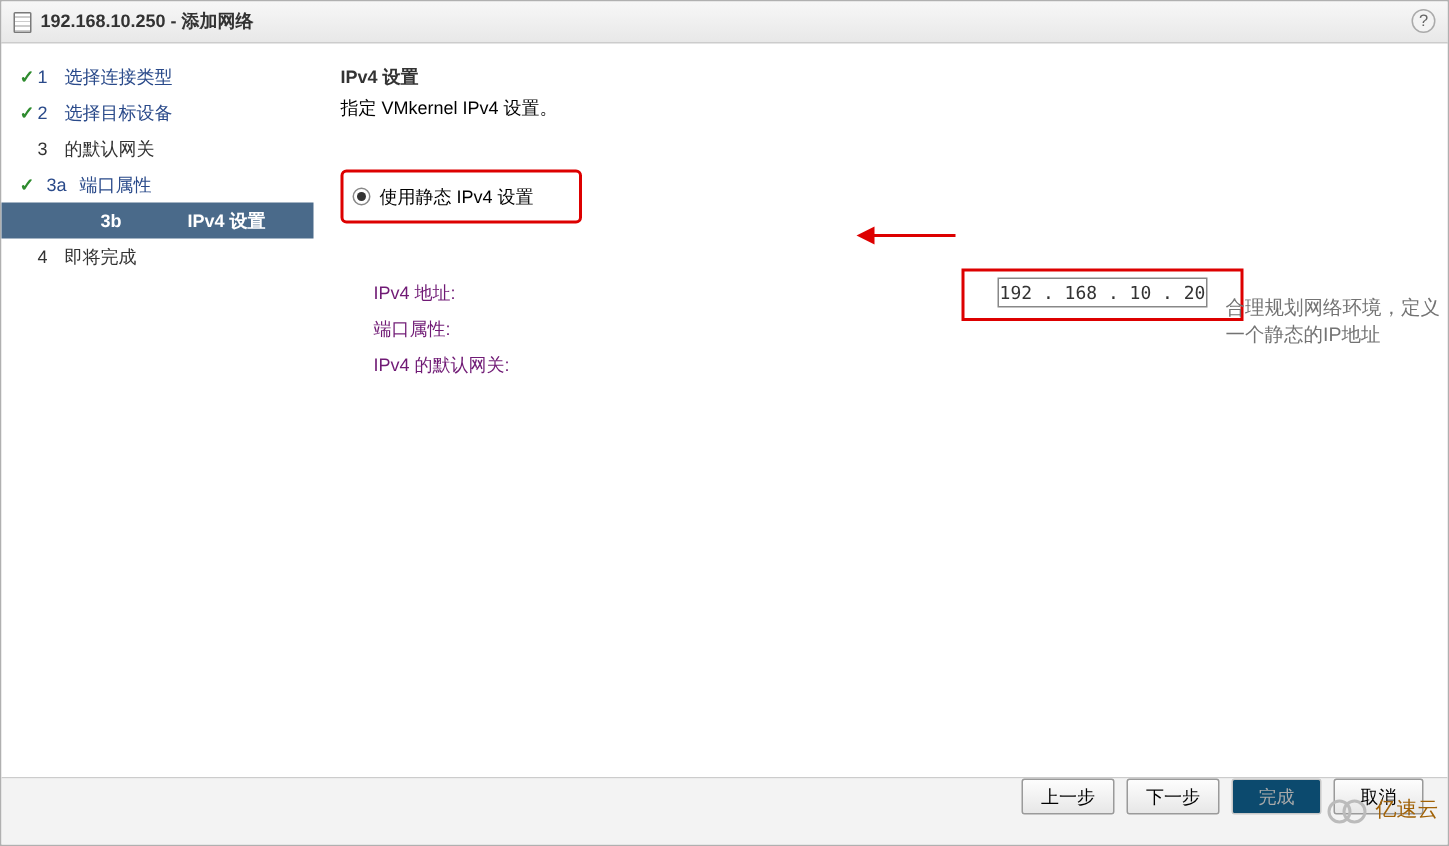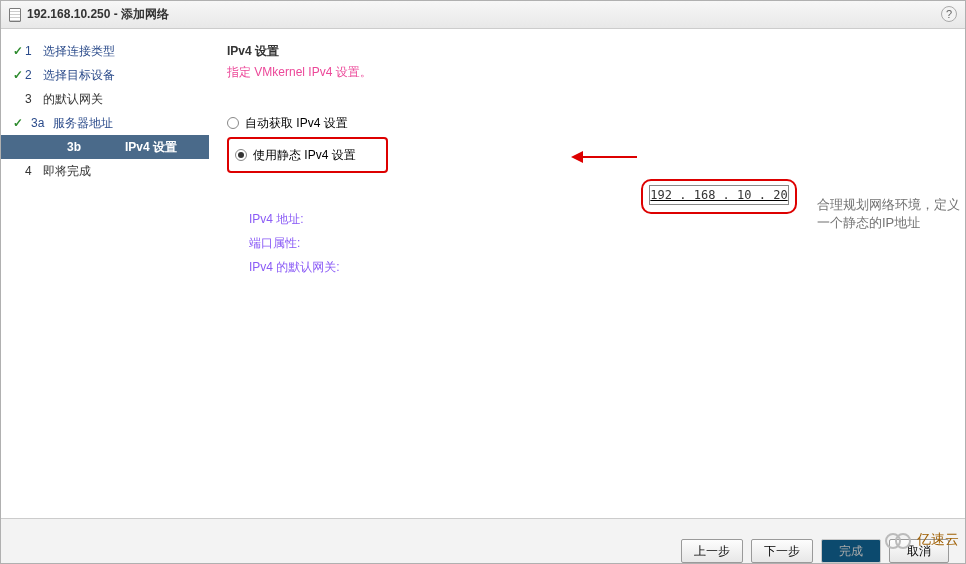--- a/index.html
+++ b/index.html
@@ -66,44 +66,43 @@
     }
     .step.active .num, .step.active .label { color: #fff; font-weight: bold; }
     .step .label { }
     .step.completed .num, .step.completed .label { color: #2a4a8a; }
     .content {
       flex: 1;
       padding: 14px 18px;
       position: relative;
     }
     .section-title { font-weight: bold; color:#333; margin-bottom: 4px; }
-    .section-desc { color:#ec4899; margin-bottom: 18px; }
+    .section-desc { color:#000000; margin-bottom: 18px; }
     .radio-row {
       display: flex; align-items: center; height: 20px; margin-bottom: 4px;
     }
     .radio {
       width: 12px; height: 12px; border: 1px solid #888; border-radius: 50%;
       margin-right: 6px; display:inline-flex; align-items:center; justify-content:center;
       background:#fff;
     }
     .radio.selected::after {
       content:""; width:6px; height:6px; border-radius:50%; background:#333;
     }
     .red-box-radio {
       border: 2px solid #d00; border-radius: 4px;
       padding: 2px 26px 2px 2px; display:inline-flex;
     }
     .form-grid { margin-top: 12px; padding-left: 22px; }
     .form-row { display:flex; align-items:center; height: 24px; }
-    .form-label { width: 160px; color:#8b5cf6;margin-top:44px; }
+    .form-label { width: 160px; color:#701a75;margin-top:44px; }
     .ip-box-group {
       position:absolute; left: 432px; top: 150px;
-      border: 2px solid #d00; border-radius: 10px;
-      padding: 4px 6px;
-      text-decoration: underline;
+      border: 2px solid #d00; border-radius: 0;
+      padding: 4px 22px;
     }
     .ip-field {
       width: 140px; height: 20px;
       border: 1px solid #888;
       font-family: monospace; font-size: 12px;
       text-align: center; line-height: 18px;
       background:#fff; color:#333;
       margin-bottom: 3px;
     }
     .ip-field.focus { box-shadow: 0 0 0 2px #6fd3e6 inset; border-color:#3aa7c4; }
@@ -111,21 +110,21 @@
       position:absolute; color:#737373; font-size: 13px;
       left: 608px; top: 167px;
     }
     .arrow {
       position:absolute; pointer-events:none;
     }
     .arrow-line { stroke:#d00; stroke-width:2; fill:none; }
     .arrow-head { fill:#d00; }
     .footer {
       height: 44px; background:#f3f3f3;
-      display:flex; justify-content:flex-end; align-items:flex-end;
+      display:flex; justify-content:flex-end; align-items:flex-start;
       padding: 0 16px; gap: 8px;
     }
     .btn {
       min-width: 60px; height: 24px;
       border: 1px solid #9a9a9a; border-radius: 2px;
       background: linear-gradient(#fdfdfd,#e7e7e7);
       font-size: 12px; cursor: pointer;
       padding: 0 12px;
     }
     .btn.disabled { color:#aaa; border-color:#c8c8c8; background:#0c4a6e; cursor:default; }
@@ -172,21 +171,21 @@
 
       <div class="step">
         <span class="check"></span>
         <span class="num">3</span>
         <span class="label">的默认网关</span>
       </div>
 
       <div class="step sub completed">
         <span class="check">✓</span>
         <span class="num">3a</span>
-        <span class="label">服务器地址</span>
+        <span class="label">端口属性</span>
       </div>
 
       <div class="step sub active">
         <span class="check"></span>
         <span class="num">3b</span>
         <span class="label">IPv4 设置</span>
       </div>
 
       <div class="step">
         <span class="check"></span>
@@ -194,24 +193,20 @@
         <span class="label">即将完成</span>
       </div>
     </div>
 
     <div class="content">
       <div class="section-title">IPv4 设置</div>
       <div class="section-desc">指定 VMkernel IPv4 设置。</div>
 
       <div style="height:14px"></div>
 
-      <div class="radio-row">
-        <span class="radio"></span>
-        <span>自动获取 IPv4 设置</span>
-      </div>
 
       <span class="red-box-radio">
         <div class="radio-row" style="margin:4px">
           <span class="radio selected"></span>
           <span>使用静态 IPv4 设置</span>
         </div>
       </span>
 
       <div class="form-grid">
         <div class="form-row">

